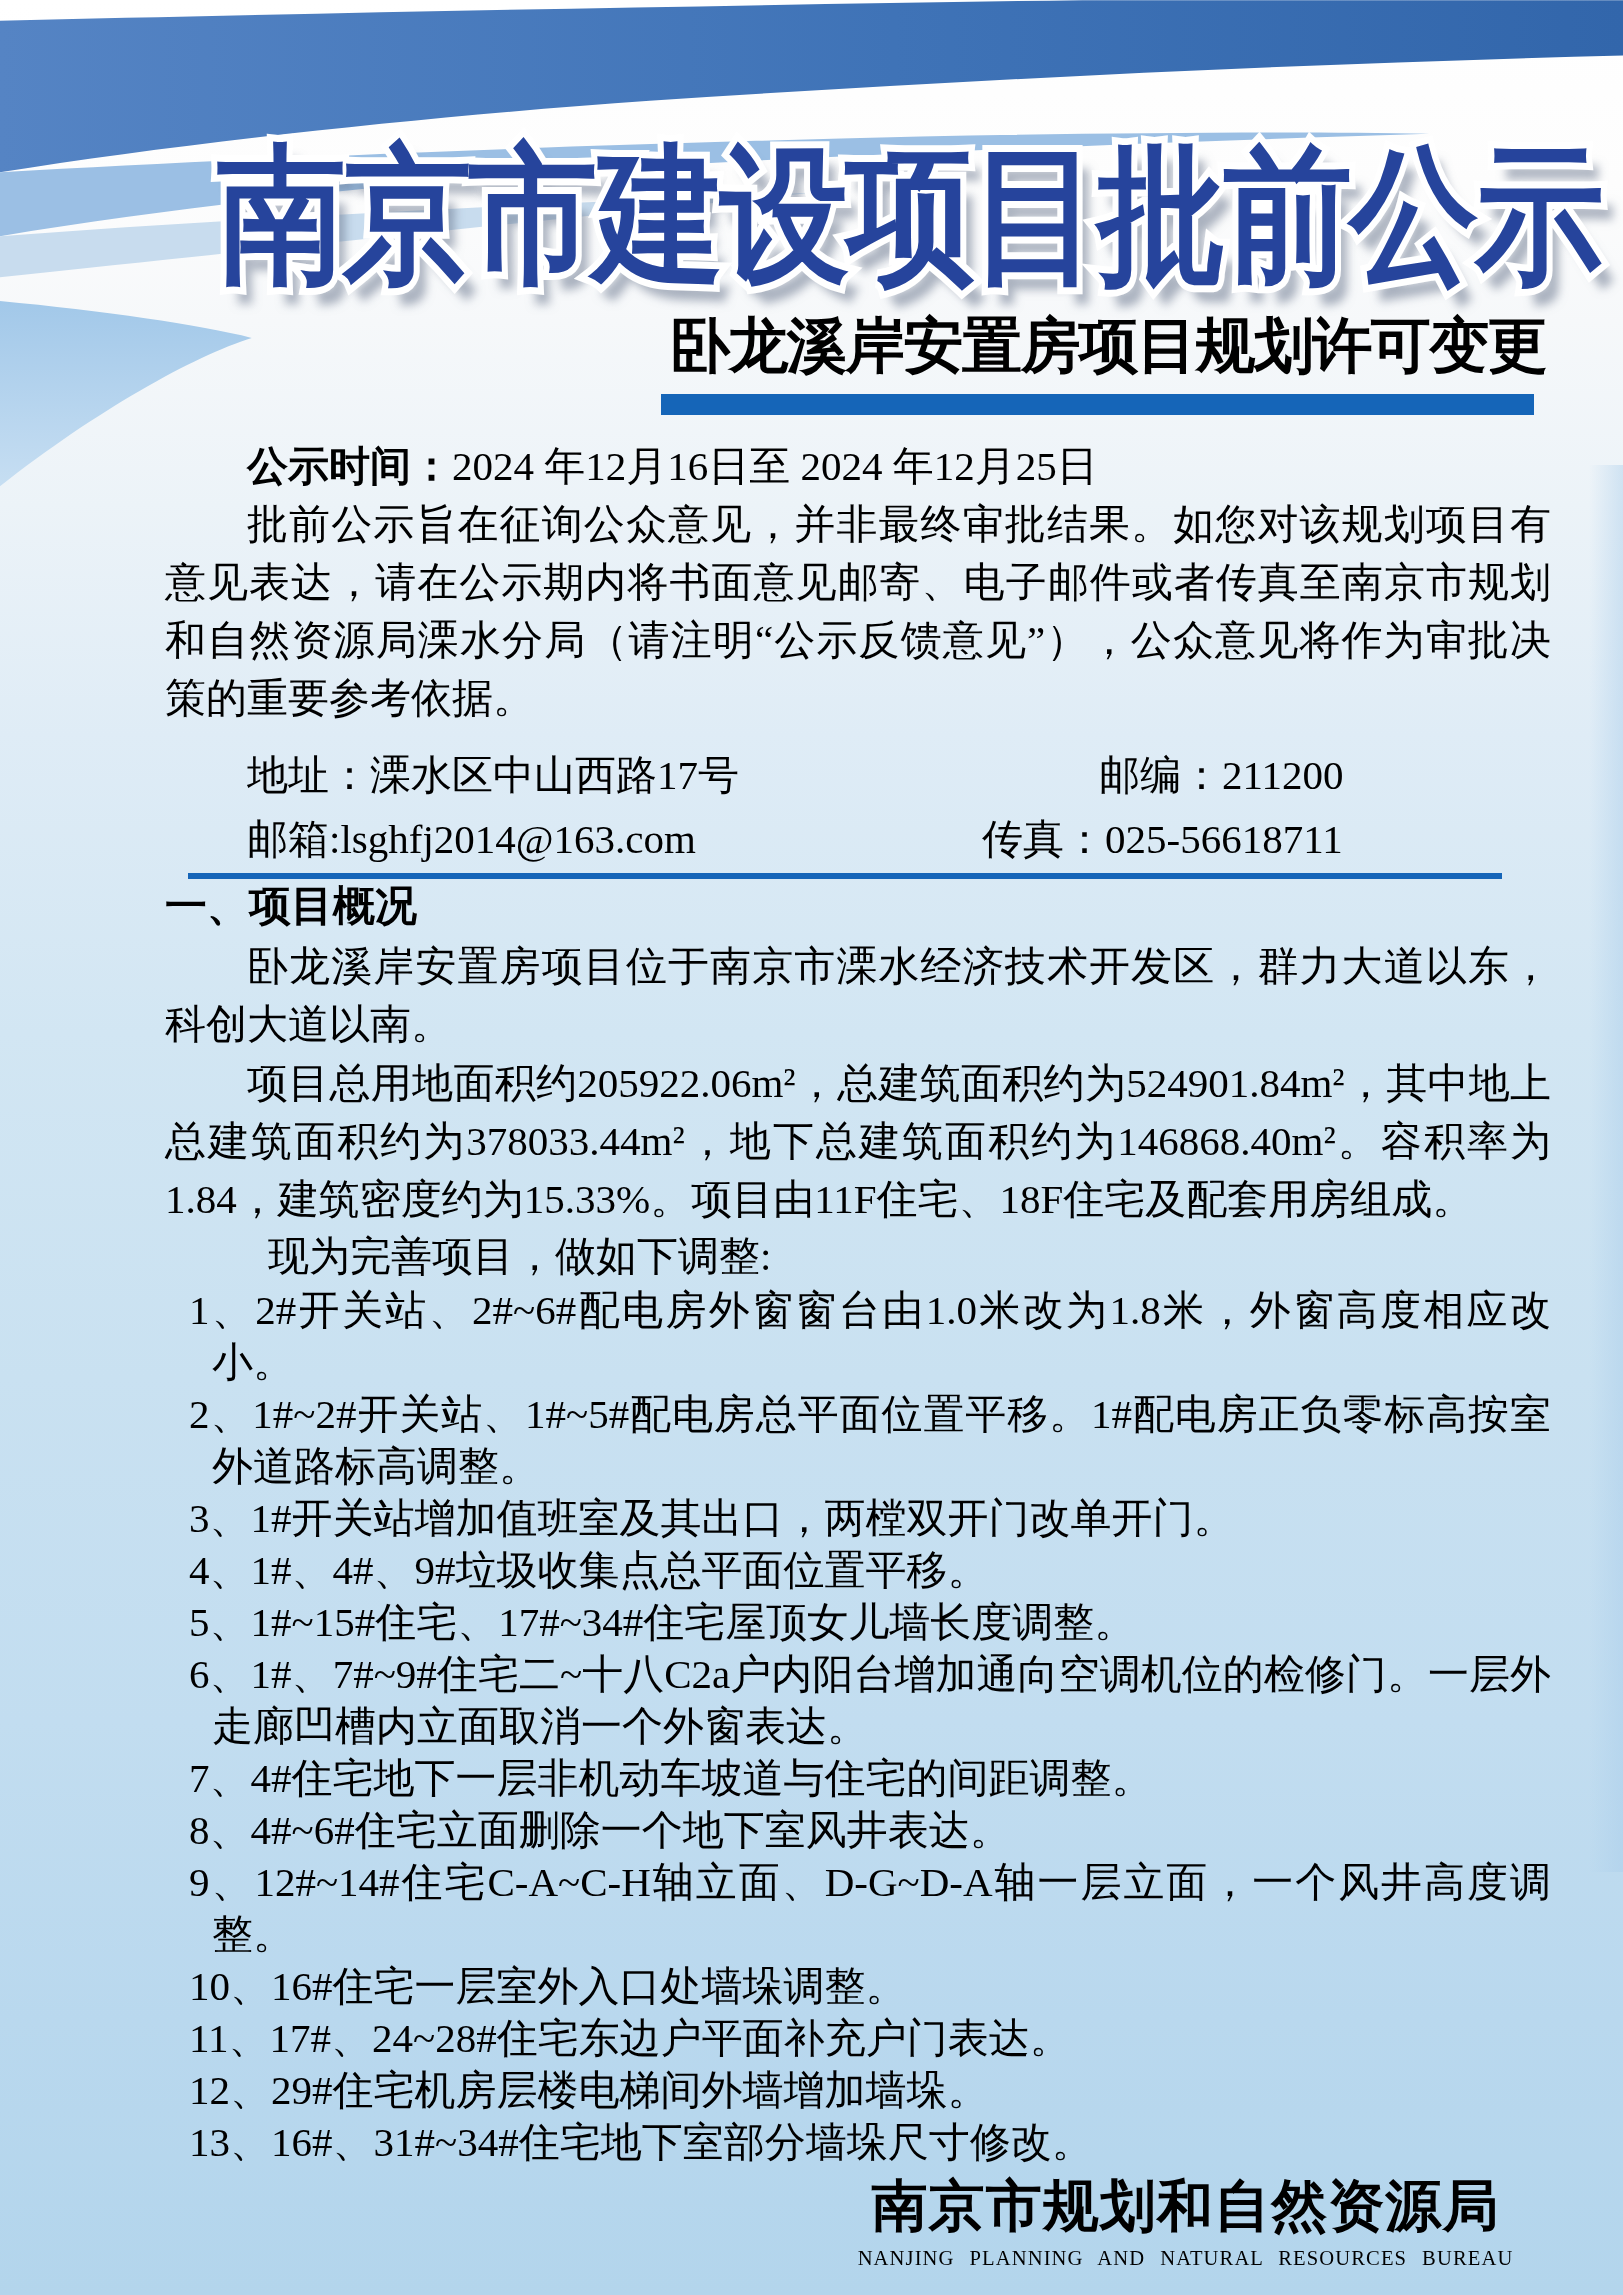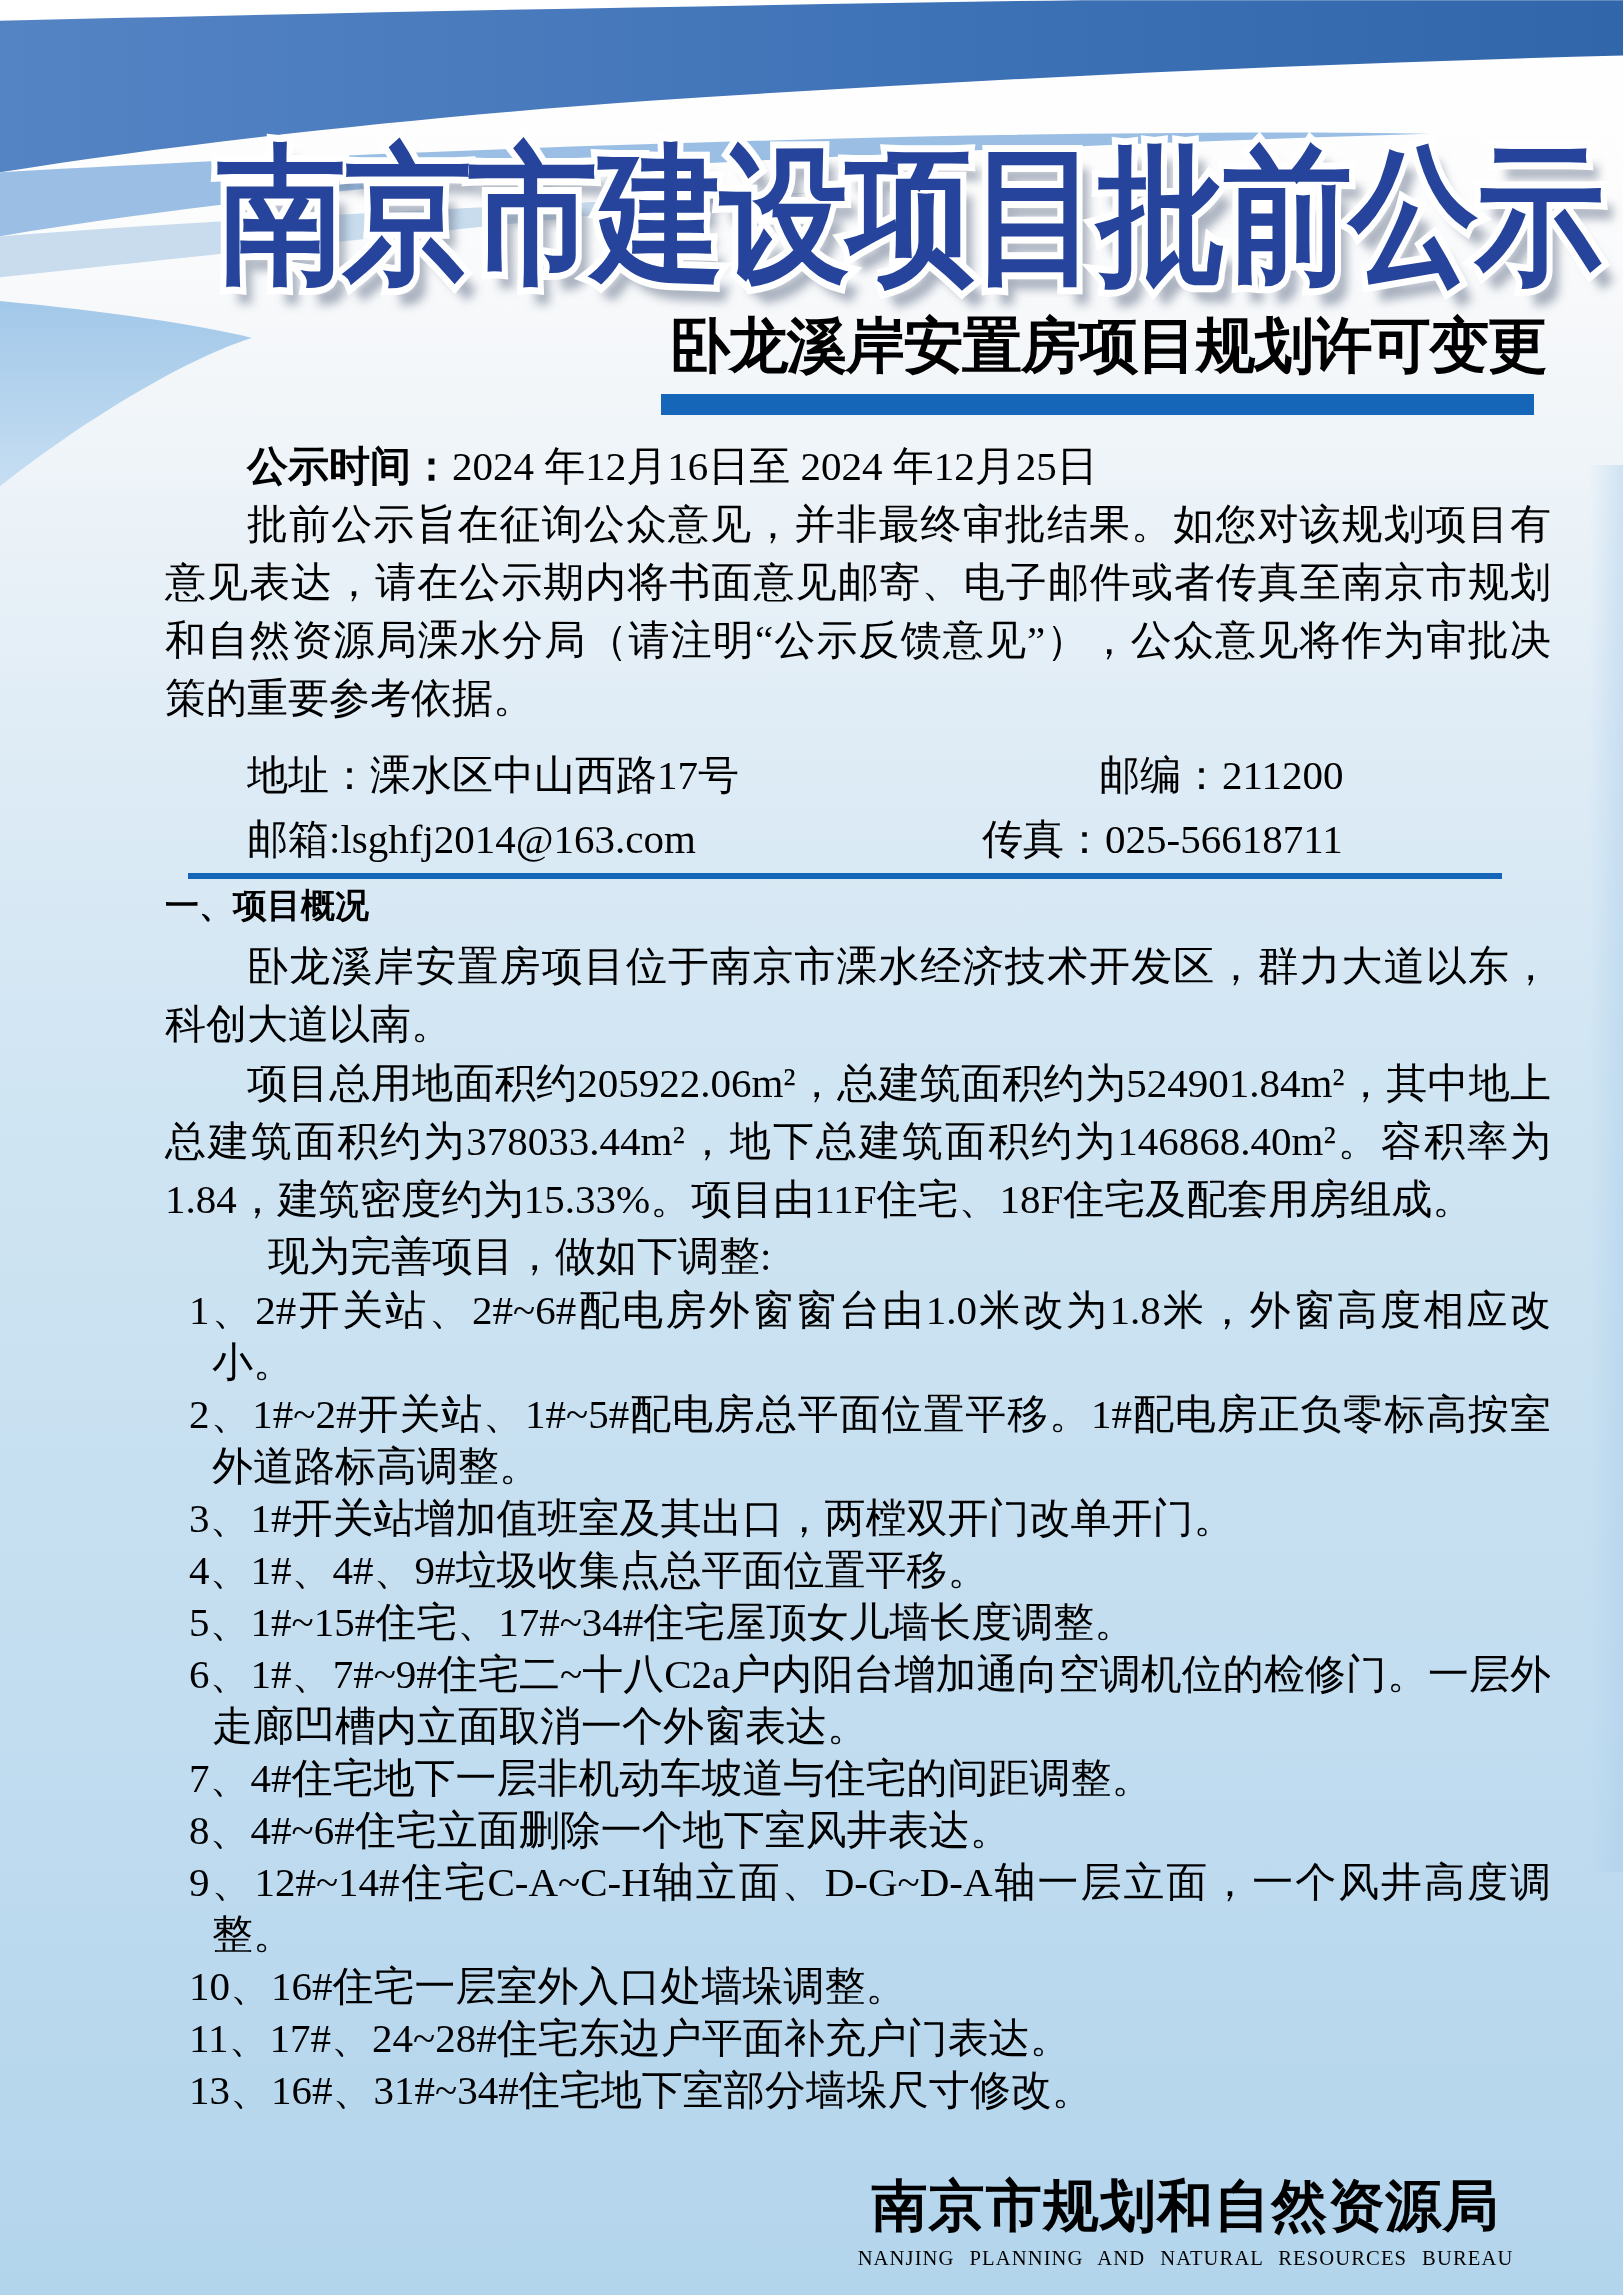--- a/index.html
+++ b/index.html
@@ -39,21 +39,21 @@
   .intro{line-height:58px;text-indent:82px;text-align:justify;}
   .addr-row{position:relative;line-height:52px;}
   .addr-row.r1{margin-top:22px;}
   .addr-row.r2{margin-top:12px;}
   .addr-indent{padding-left:82px;}
   .col2{position:absolute;top:0;}
   .col2.postcode{left:934px;}
   .col2.fax{left:817px;}
   .divider{margin-top:7.6px;margin-left:23px;width:1314px;height:6.5px;background:#1565b8;}
   .heading{margin-top:14px;line-height:54px;padding-left:82px;
-    font-family:Liberation Serif, serif;font-weight:700;font-size:34px;}
+    font-family:Liberation Sans, sans-serif;font-weight:700;font-size:42px;}
   .para{line-height:58px;text-indent:82px;text-align:justify;}
   .para.loc{margin-top:4.3px;}
   .para.metrics{margin-top:1.1px;}
   .adjust-intro{line-height:56px;text-indent:103px;}
   .list .li{line-height:52px;padding-left:47px;text-indent:-23px;text-align:justify;margin:0;}
 
   
   .footer{position:absolute;left:774px;top:2175px;width:823px;text-align:center;z-index:5;color:#000;}
   .footer-cn{font-size:56px;font-weight:700;letter-spacing:1.1px;line-height:1.12;
     font-family:"Liberation Serif","DejaVu Serif",serif;}
@@ -133,20 +133,21 @@
         <p class="li">2、1#~2#开关站、1#~5#配电房总平面位置平移。1#配电房正负零标高按室外道路标高调整。</p>
         <p class="li">3、1#开关站增加值班室及其出口，两樘双开门改单开门。</p>
         <p class="li">4、1#、4#、9#垃圾收集点总平面位置平移。</p>
         <p class="li">5、1#~15#住宅、17#~34#住宅屋顶女儿墙长度调整。</p>
         <p class="li">6、1#、7#~9#住宅二~十八C2a户内阳台增加通向空调机位的检修门。一层外走廊凹槽内立面取消一个外窗表达。</p>
         <p class="li">7、4#住宅地下一层非机动车坡道与住宅的间距调整。</p>
         <p class="li">8、4#~6#住宅立面删除一个地下室风井表达。</p>
         <p class="li">9、12#~14#住宅C-A~C-H轴立面、D-G~D-A轴一层立面，一个风井高度调整。</p>
         <p class="li">10、16#住宅一层室外入口处墙垛调整。</p>
         <p class="li">11、17#、24~28#住宅东边户平面补充户门表达。</p>
+        <p class="li">12、29#住宅机房层楼电梯间外墙增加墙垛。</p>
         <p class="li">13、16#、31#~34#住宅地下室部分墙垛尺寸修改。</p>
       </div>
   </div>
 
   <div class="footer">
     <div class="footer-cn">南京市规划和自然资源局</div>
     <div class="footer-en">NANJING PLANNING AND NATURAL RESOURCES BUREAU</div>
   </div>
 
 </div>

